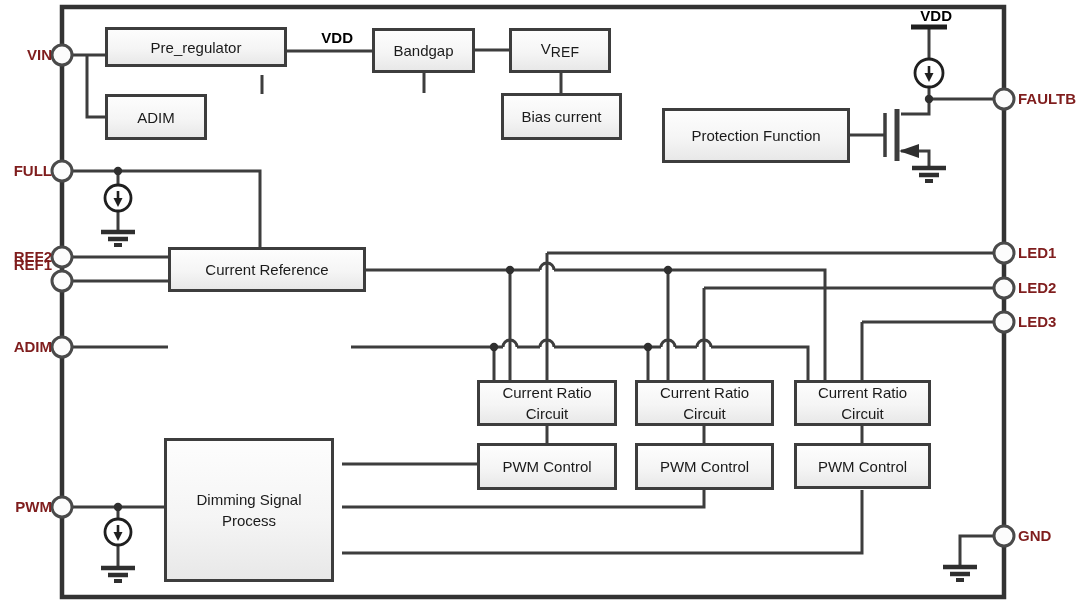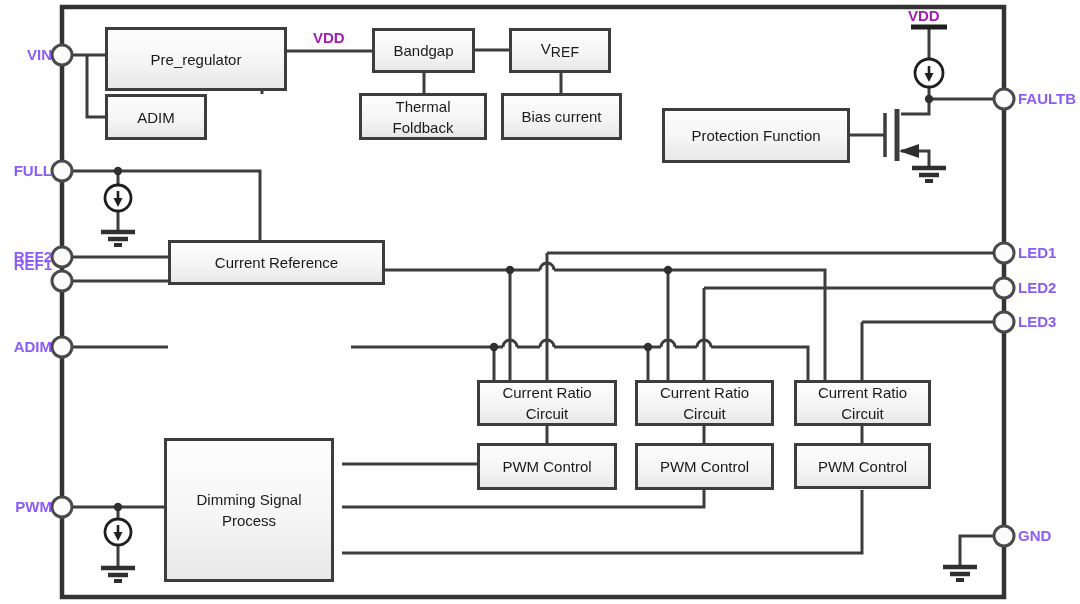--- a/index.html
+++ b/index.html
@@ -8,24 +8,24 @@
     font-family:"Liberation Sans",sans-serif;color:#1a1a1a;overflow:hidden;
   }
   #wiring{position:absolute;left:0;top:0;}
   .block{
     position:absolute;box-sizing:border-box;
     border:3px solid #3d3d3d;
     background:linear-gradient(180deg,#fdfdfd 0%,#f5f5f5 55%,#e8e8e8 100%);
     display:flex;flex-direction:column;align-items:center;justify-content:center;
     font-size:15px;line-height:21px;text-align:center;color:#1a1a1a;
   }
-  .pin-label{position:absolute;font-size:15px;font-weight:600;line-height:18px;color:#8b5cf6;}
+  .pin-label{position:absolute;font-size:15px;font-weight:600;line-height:18px;color:#7f1d1d;}
   .pl-left{left:2px;width:50px;text-align:right;}
   .pl-right{left:1018px;width:72px;text-align:left;}
-  .rail-label{position:absolute;font-size:15px;font-weight:700;text-align:left;color:#a21caf;}
+  .rail-label{position:absolute;font-size:15px;font-weight:700;text-align:right;color:#000000;}
   .sub{font-size:14px;vertical-align:-3px;letter-spacing:0.2px;}
 </style>
 </head>
 <body>
 
 <div id="stage">
 
   <svg id="wiring" width="1080" height="604" viewBox="0 0 1080 604">
 
     <rect x="62" y="7" width="942" height="590" fill="none" stroke="#333333" stroke-width="4.5"></rect>
@@ -150,43 +150,39 @@
       <circle cx="62" cy="347" r="10"></circle>
       <circle cx="62" cy="507" r="10"></circle>
       <circle cx="1004" cy="99" r="10"></circle>
       <circle cx="1004" cy="253" r="10"></circle>
       <circle cx="1004" cy="288" r="10"></circle>
       <circle cx="1004" cy="322" r="10"></circle>
       <circle cx="1004" cy="536" r="10"></circle>
     </g>
   </svg>
 
-  <div class="block" style="left:105px;top:27px;width:182px;height:64px">
+  <div class="block" style="left:105px;top:27px;width:182px;height:40px">
     <span>Pre_regulator</span>
   </div>
   <div class="block" style="left:105px;top:94px;width:102px;height:46px">
     <span>ADIM</span>
   </div>
   <div class="block" style="left:372px;top:28px;width:103px;height:45px">
     <span>Bandgap</span>
   </div>
   <div class="block" style="left:509px;top:28px;width:102px;height:45px">
     <span><span>V</span><span class="sub">REF</span></span>
   </div>
-  <div class="block" style="left:359px;top:93px;width:128px;height:47px">
-    <span>Thermal</span>
-    <span>Foldback</span>
-  </div>
   <div class="block" style="left:501px;top:93px;width:121px;height:47px">
     <span>Bias current</span>
   </div>
   <div class="block" style="left:662px;top:108px;width:188px;height:55px">
     <span>Protection Function</span>
   </div>
-  <div class="block" style="left:168px;top:240px;width:217px;height:45px">
+  <div class="block" style="left:168px;top:247px;width:198px;height:45px">
     <span>Current Reference</span>
   </div>
   <div class="block" style="left:164px;top:438px;width:170px;height:144px">
     <span>Dimming Signal</span>
     <span>Process</span>
   </div>
   <div class="block" style="left:477px;top:380px;width:140px;height:46px">
     <span>Current Ratio</span>
     <span>Circuit</span>
   </div>

